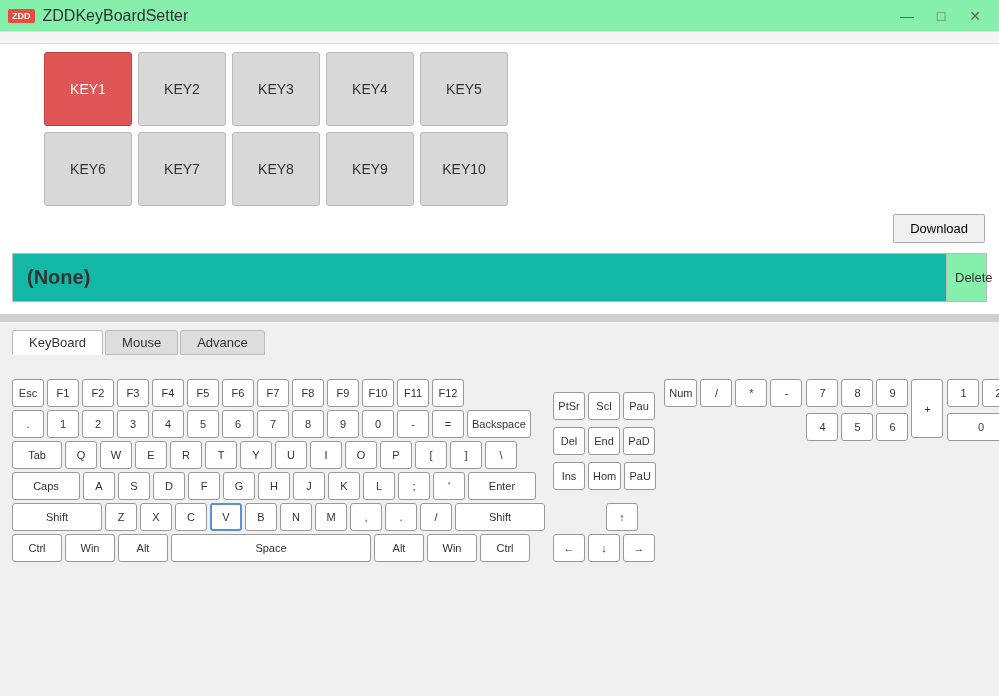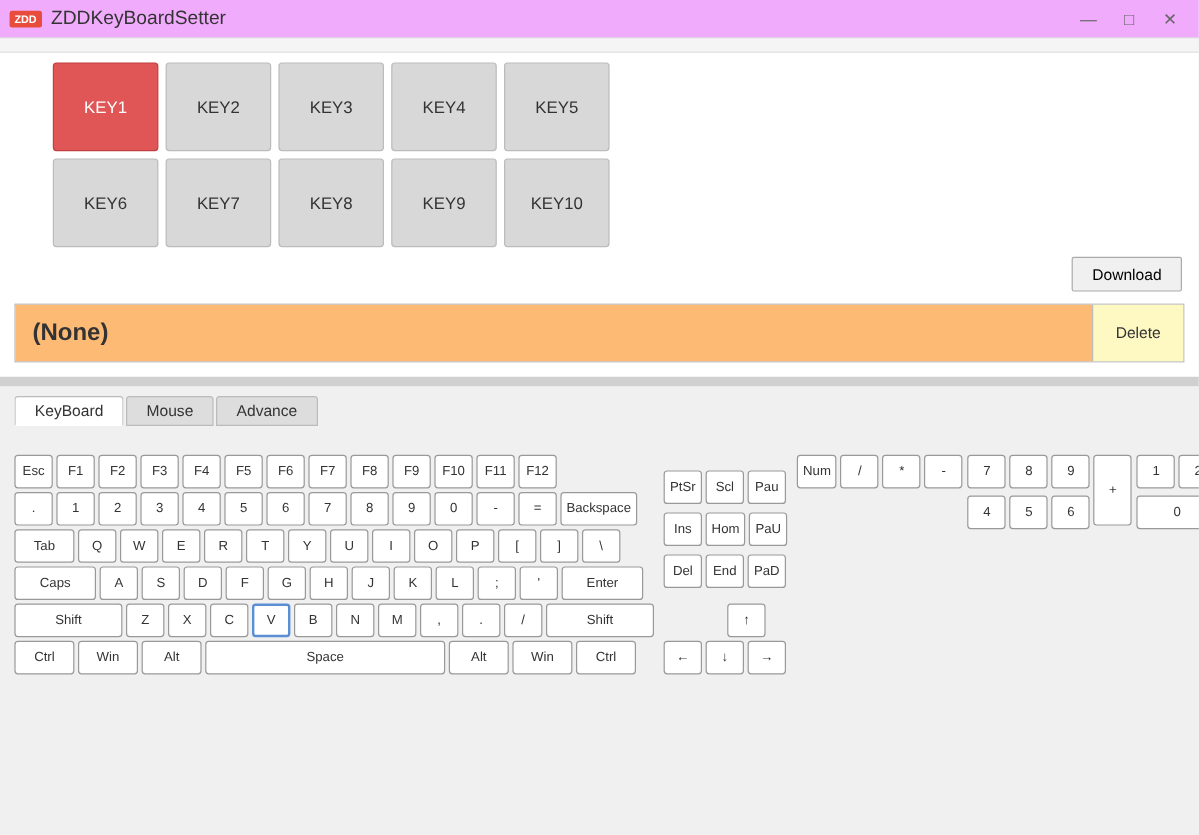--- a/index.html
+++ b/index.html
@@ -9,21 +9,21 @@
       background: #f0f0f0;
       width: 999px;
       height: 696px;
       overflow: hidden;
       display: flex;
       flex-direction: column;
     }
 
     
     .title-bar {
-      background: #f0abfc;
+      background: #86efac;
       height: 32px;
       display: flex;
       align-items: center;
       justify-content: space-between;
       padding: 0 8px;
       border-bottom: 1px solid #ddd;
       flex-shrink: 0;
     }
     .title-bar-left {
       display: flex;
@@ -120,25 +120,25 @@
       margin-top: 10px;
       border: 1px solid #bbb;
       background: white;
     }
     .none-text {
       flex: 1;
       padding: 12px 14px;
       font-size: 20px;
       font-weight: bold;
       color: #333;
-      background: #fdba74;
+      background: #14b8a6;
     }
     .delete-btn {
-      width: 76px;
-      background: #fef9c3;
+      width: 40px;
+      background: #86efac;
       border: none;
       border-left: 1px solid #bbb;
       cursor: pointer;
       font-size: 13px;
       color: #333;
       padding: 4px 8px;
     }
 
     
     .download-btn {
@@ -398,28 +398,28 @@
       </div>
     </div>
 
     <div class="keyboard-nav">
       <div class="kb-row">
         <button class="kb-key">PtSr</button>
         <button class="kb-key">Scl</button>
         <button class="kb-key">Pau</button>
       </div>
       <div class="kb-row">
+        <button class="kb-key">Del</button>
+        <button class="kb-key">End</button>
+        <button class="kb-key">PaD</button>
+      </div>
+      <div class="kb-row">
         <button class="kb-key">Ins</button>
         <button class="kb-key">Hom</button>
         <button class="kb-key">PaU</button>
-      </div>
-      <div class="kb-row">
-        <button class="kb-key">Del</button>
-        <button class="kb-key">End</button>
-        <button class="kb-key">PaD</button>
       </div>
 
       <div style="margin-top: 6px;">
         <div class="kb-row" style="justify-content: center; margin-left: 35px;">
           <button class="kb-key">↑</button>
         </div>
         <div class="kb-row">
           <button class="kb-key">←</button>
           <button class="kb-key">↓</button>
           <button class="kb-key">→</button>

